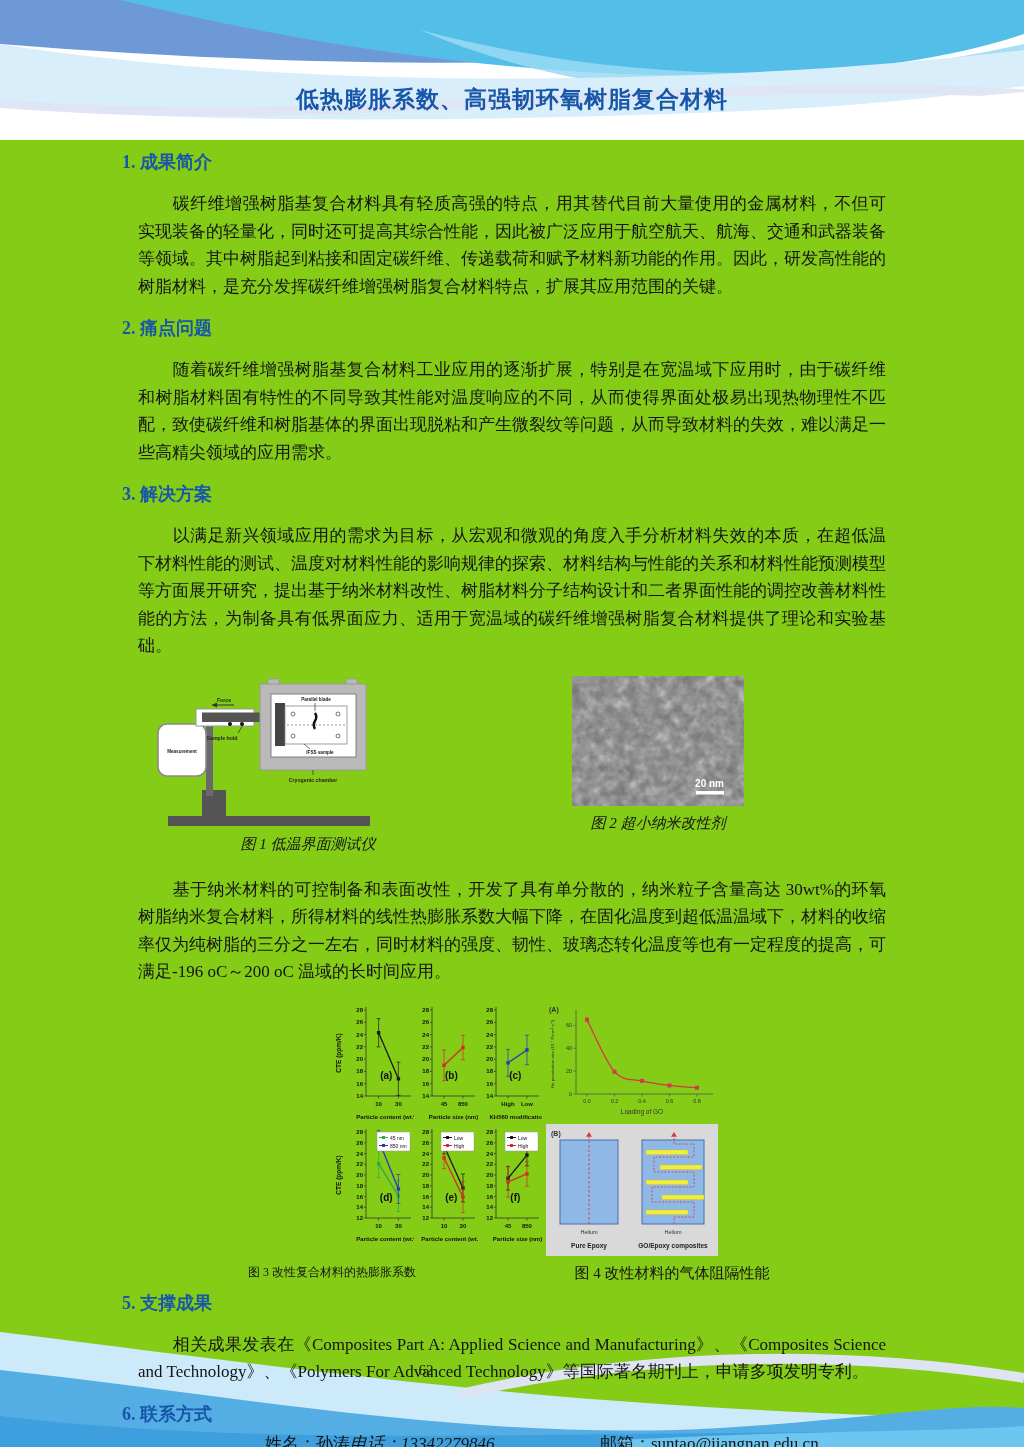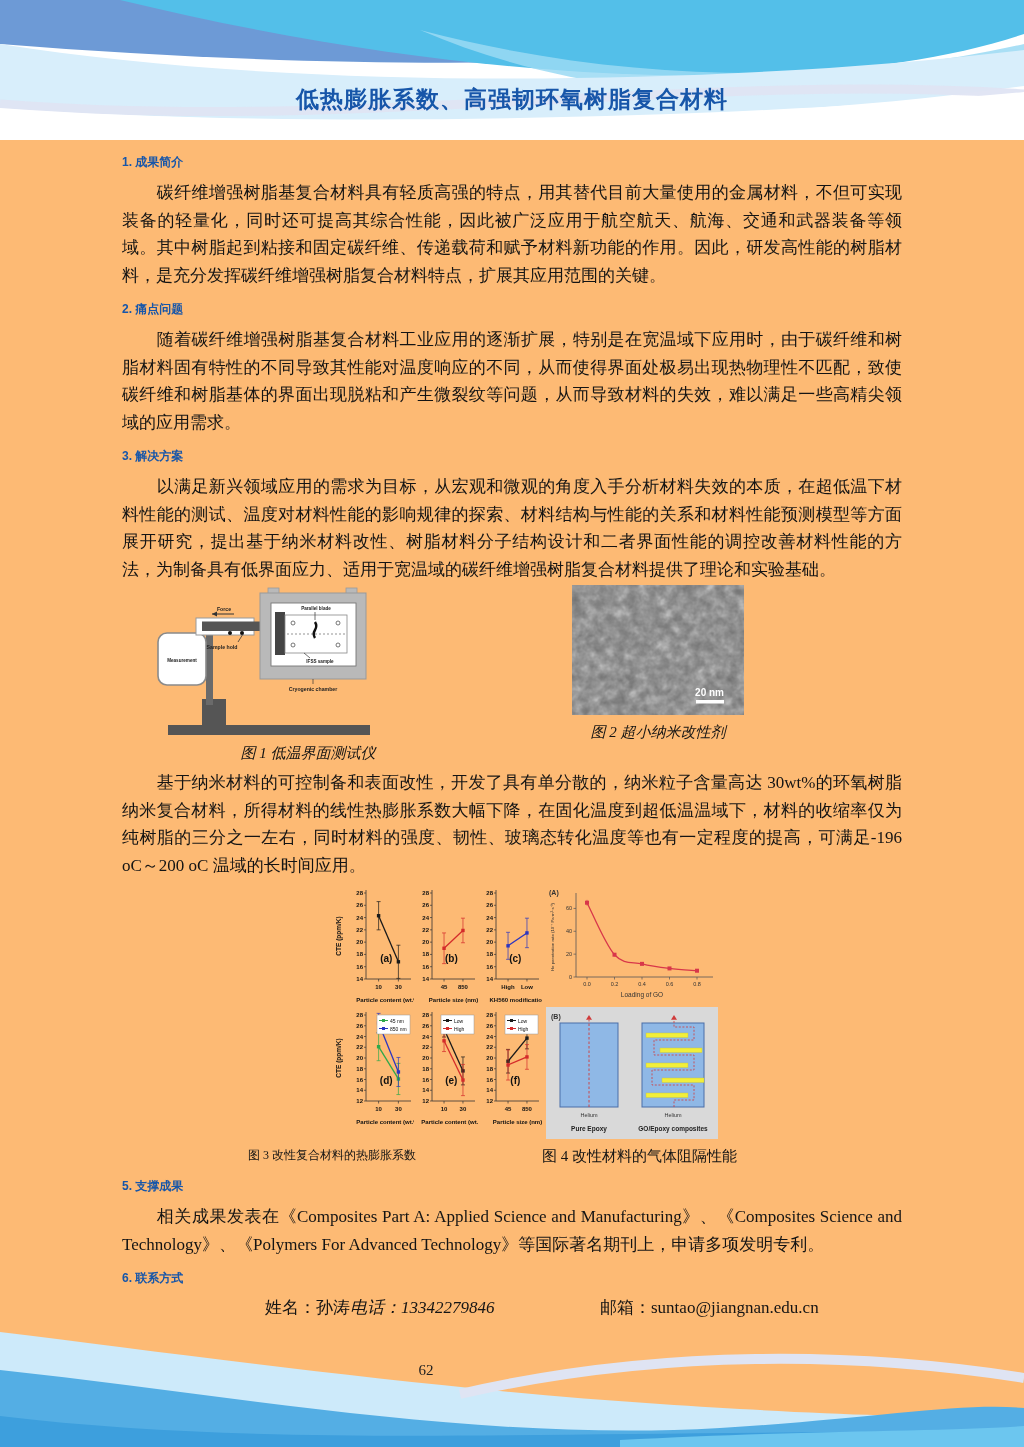--- a/index.html
+++ b/index.html
@@ -1,39 +1,39 @@
 <!DOCTYPE html>
 <html><head>
 <meta charset="utf-8">
 <style>
   html,body{margin:0;padding:0;background:#9aa0a6;}
-  .page{position:relative;width:1024px;height:1447px;background:#fdba74;overflow:hidden;
+  .page{position:relative;width:1024px;height:1447px;background:#84cc16;overflow:hidden;
         font-family:"Liberation Serif",serif;color:#141414;margin:0 auto;}
   .banner,.footer{position:absolute;left:0;width:1024px;pointer-events:none;}
   .banner{top:0;height:140px;}
   .footer{bottom:0;height:117px;}
   .title{position:absolute;top:84px;left:0;width:1024px;text-align:center;
          font-family:"Liberation Sans",sans-serif;font-weight:bold;font-size:23px;
          letter-spacing:1px;color:#1756a9;z-index:3;}
   .content{position:relative;z-index:2;padding:142px 122px 0 122px;}
-  h2.sec{font-family:Liberation Sans, sans-serif;font-weight:bold;font-size:12px;
+  h2.sec{font-family:Liberation Serif, serif;font-weight:bold;font-size:18px;
          color:#1756a9;margin:8px 0 5px 0;line-height:24px;}
-  p.body{font-size:17px;line-height:27.5px;text-align:justify;margin:0;text-indent:2.05em;}
+  p.body{font-size:17px;line-height:27.5px;text-align:justify;margin:16px;text-indent:2.05em;}
   .figrow1{display:flex;align-items:flex-start;margin:2px 0 0 0;height:184px;}
   .figblock1{width:340px;margin-left:16px;text-align:center;}
   .figblock1 svg{display:block;margin-left:12px;}
   .figblock2{width:360px;text-align:center;}
   .figblock2 .sem{display:inline-block;}
   .figcap{font-size:15px;color:#141414;margin-top:4px;font-style:italic;}
   .figrow2{display:flex;align-items:flex-start;margin-top:6px;}
   .fig3grid{width:210px;display:flex;flex-wrap:wrap;margin-left:212px;}
   .fig4col{margin-left:2px;width:172px;}
   .caprow2{display:flex;margin-top:4px;}
   .cap3{width:420px;text-align:center;font-size:12px;}
-  .cap4{width:260px;text-align:left;font-size:15px;}
+  .cap4{width:260px;text-align:center;font-size:15px;}
   .contact{display:flex;font-size:17px;margin-top:6px;padding-left:33px;}
   .contact .c1{width:195px;text-align:right;}
   .contact .c2{width:250px;font-style:italic;}
   .pagenum{position:absolute;top:1362px;left:0;width:852px;text-align:center;
            font-size:15px;color:#222;z-index:3;}
   svg text{font-family:"Liberation Sans",sans-serif;}
   .fig1svg text{fill:#222;}
 </style>
 </head>
 <body>

